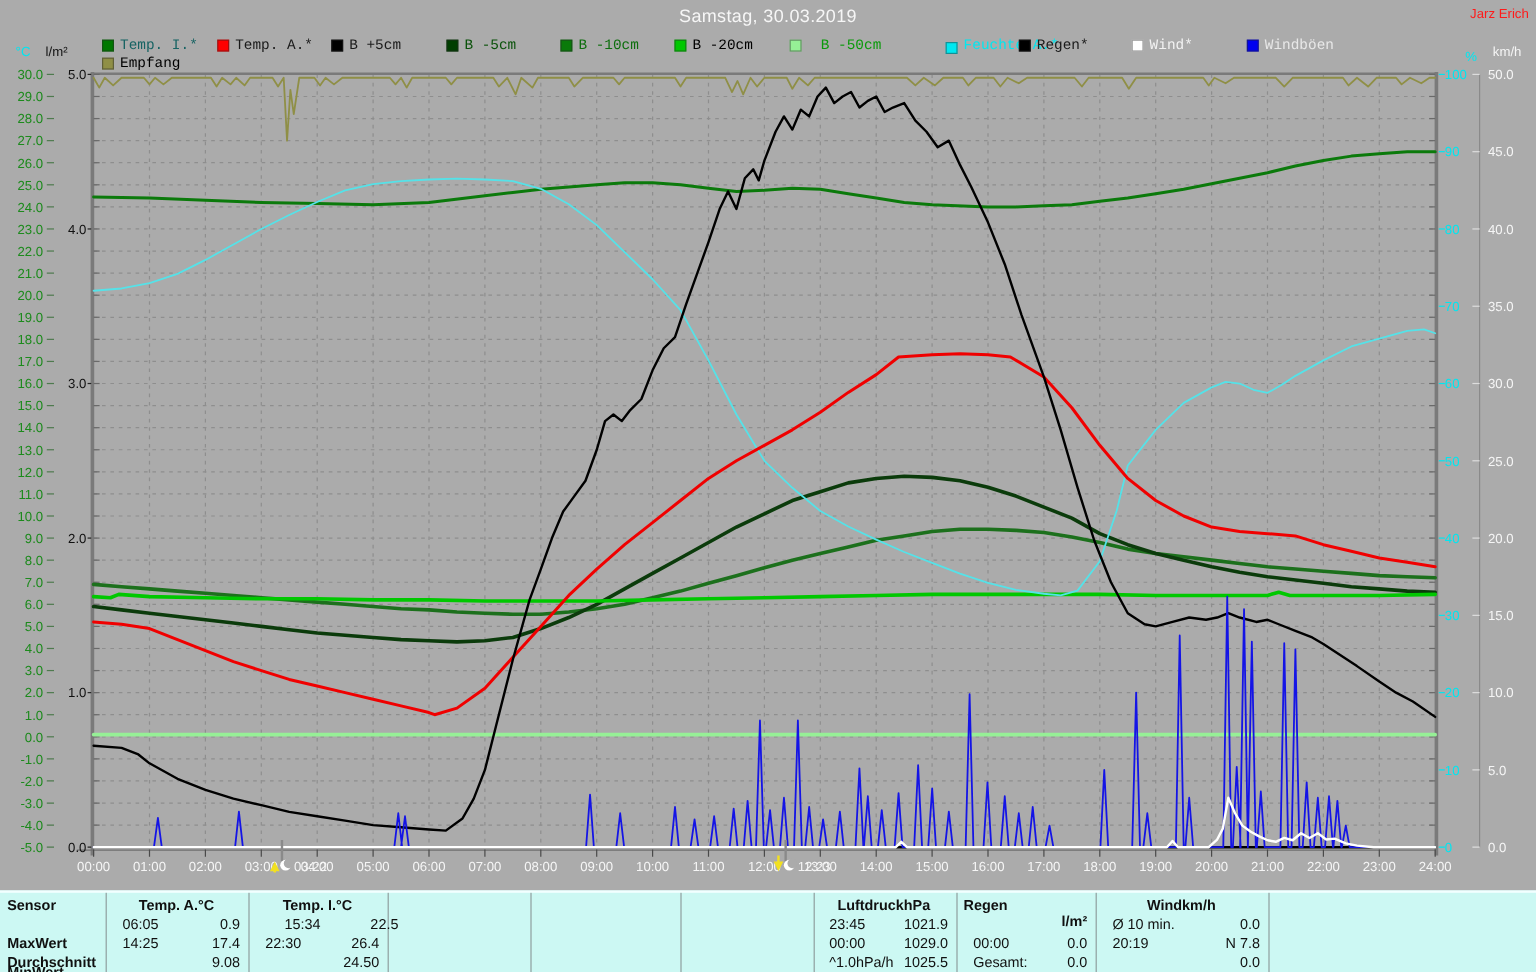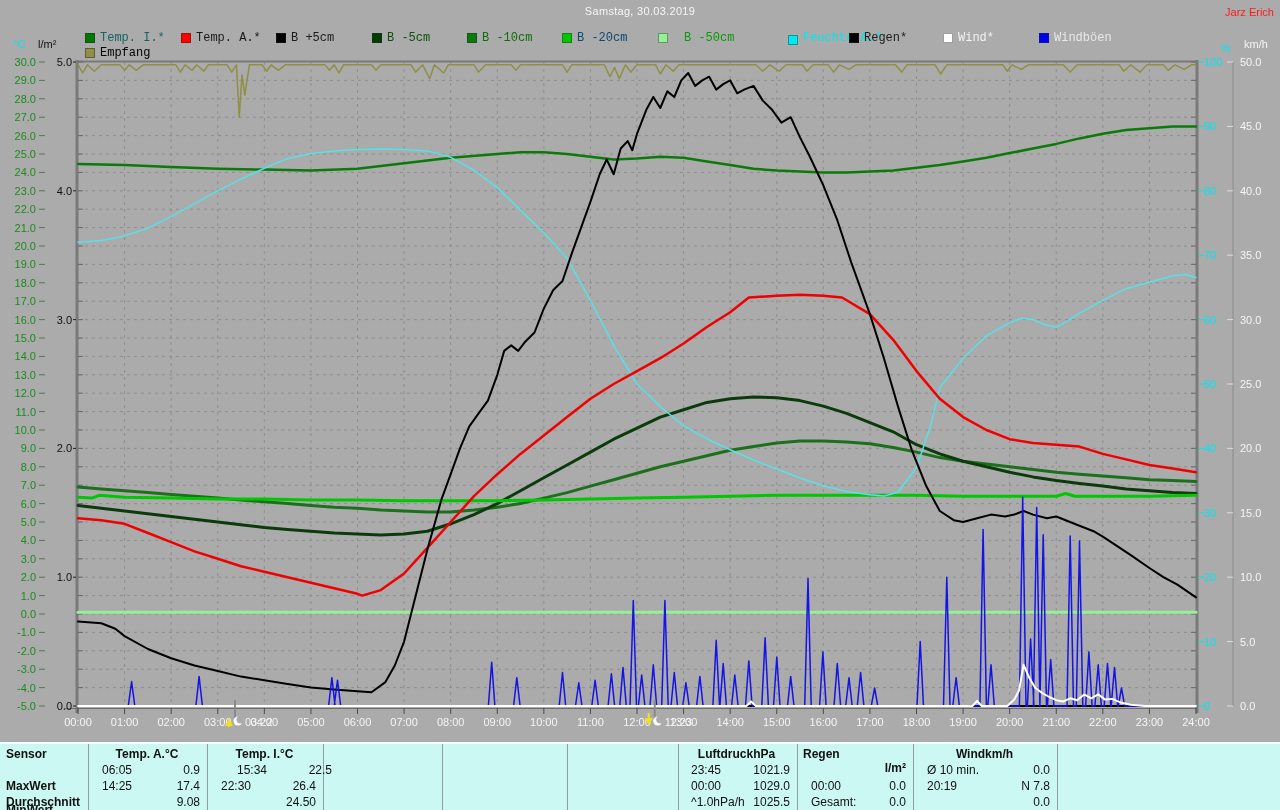--- a/index.html
+++ b/index.html
@@ -1,19 +1,19 @@
 <!DOCTYPE html>
 <html><head>
 <meta charset="utf-8">
 <style>
   html,body{margin:0;padding:0;background:#888;}
   .screen{position:relative;width:1280px;height:810px;background:#ABABAB;overflow:hidden;
           font-family:"Liberation Sans",sans-serif;-webkit-font-smoothing:none;}
   .title{position:absolute;top:5px;left:0;width:100%;text-align:center;color:#F6F6F6;
-         font-size:11px;letter-spacing:.3px;}
+         font-size:15px;letter-spacing:.3px;}
   .author{position:absolute;top:6px;right:6px;color:#FF1A1A;font-size:11px;}
   .unit-label{position:absolute;font-size:11px;}
   .legend{position:absolute;top:0;left:0;width:100%;height:61px;font-family:Liberation Mono, monospace;}
   .legend-item{position:absolute;display:flex;align-items:center;font-size:12px;white-space:nowrap;}
   .legend-item .swatch{display:inline-block;width:10px;height:10px;margin-right:5px;
                        border:1px solid rgba(40,40,40,.45);box-sizing:border-box;}
   #chart{position:absolute;top:0;left:0;}
   .info-table{position:absolute;left:0;top:742px;width:1280px;height:68px;background:#CCF8F3;
               border-top:2px solid #F2FFFF;font-size:12px;color:#101010;}
   .tsep{position:absolute;top:0;bottom:0;width:1px;background:#8F9F9F;}
@@ -398,21 +398,21 @@
       <div class="legend-item" style="left: 372px; top: 31px;">
         <span class="swatch" style="background: rgb(0, 62, 0);"></span>
         <span style="color: rgb(10, 82, 10);">B -5cm</span>
       </div>
       <div class="legend-item" style="left: 467px; top: 31px;">
         <span class="swatch" style="background: rgb(10, 122, 10);"></span>
         <span style="color: rgb(14, 110, 14);">B -10cm</span>
       </div>
       <div class="legend-item" style="left: 562px; top: 31px;">
         <span class="swatch" style="background: rgb(0, 200, 0);"></span>
-        <span style="color: #0c4a6e;">B -20cm</span>
+        <span style="color: #000000;">B -20cm</span>
       </div>
       <div class="legend-item" style="left: 658px; top: 31px; gap: 11px;">
         <span class="swatch" style="background: rgb(150, 240, 150);"></span>
         <span style="color: rgb(10, 154, 10);">B -50cm</span>
       </div>
       <div class="legend-item" style="left: 788px; top: 31px; align-items: flex-end;">
         <span class="swatch" style="background: rgb(0, 232, 240);"></span>
         <span style="color: rgb(0, 232, 240);">Feuchte A.*</span>
       </div>
       <div class="legend-item" style="left: 849px; top: 31px;">

